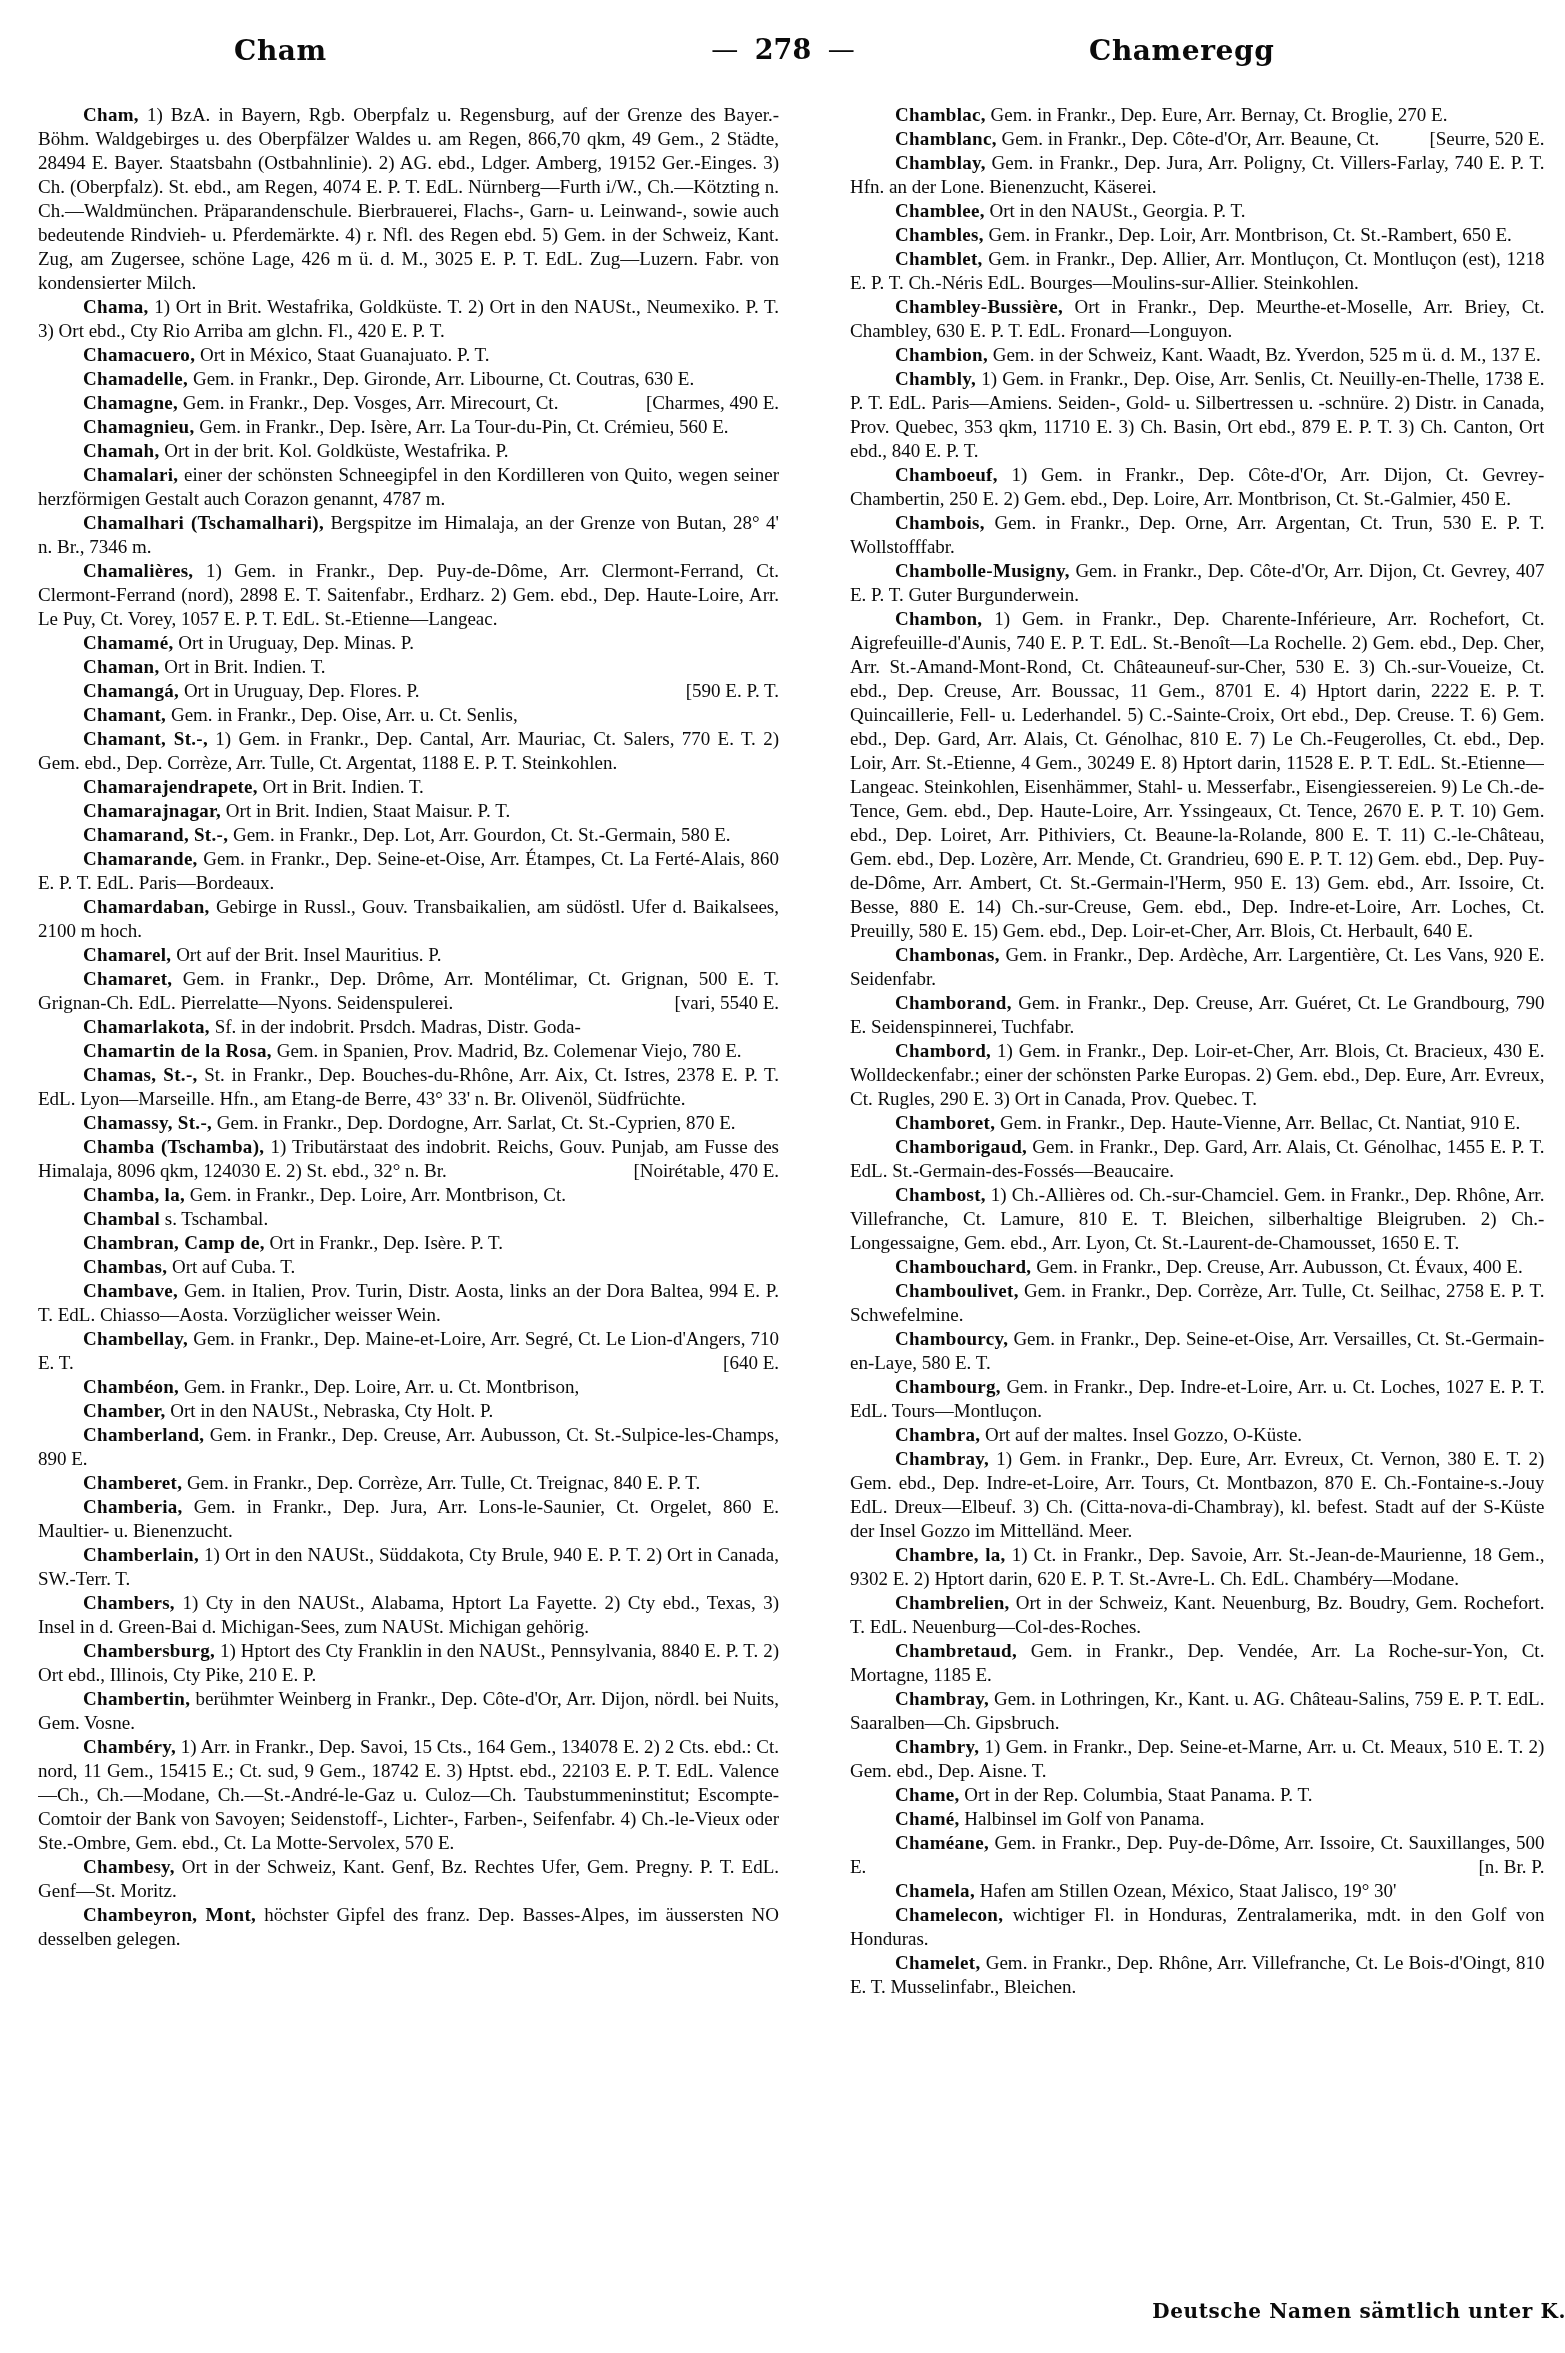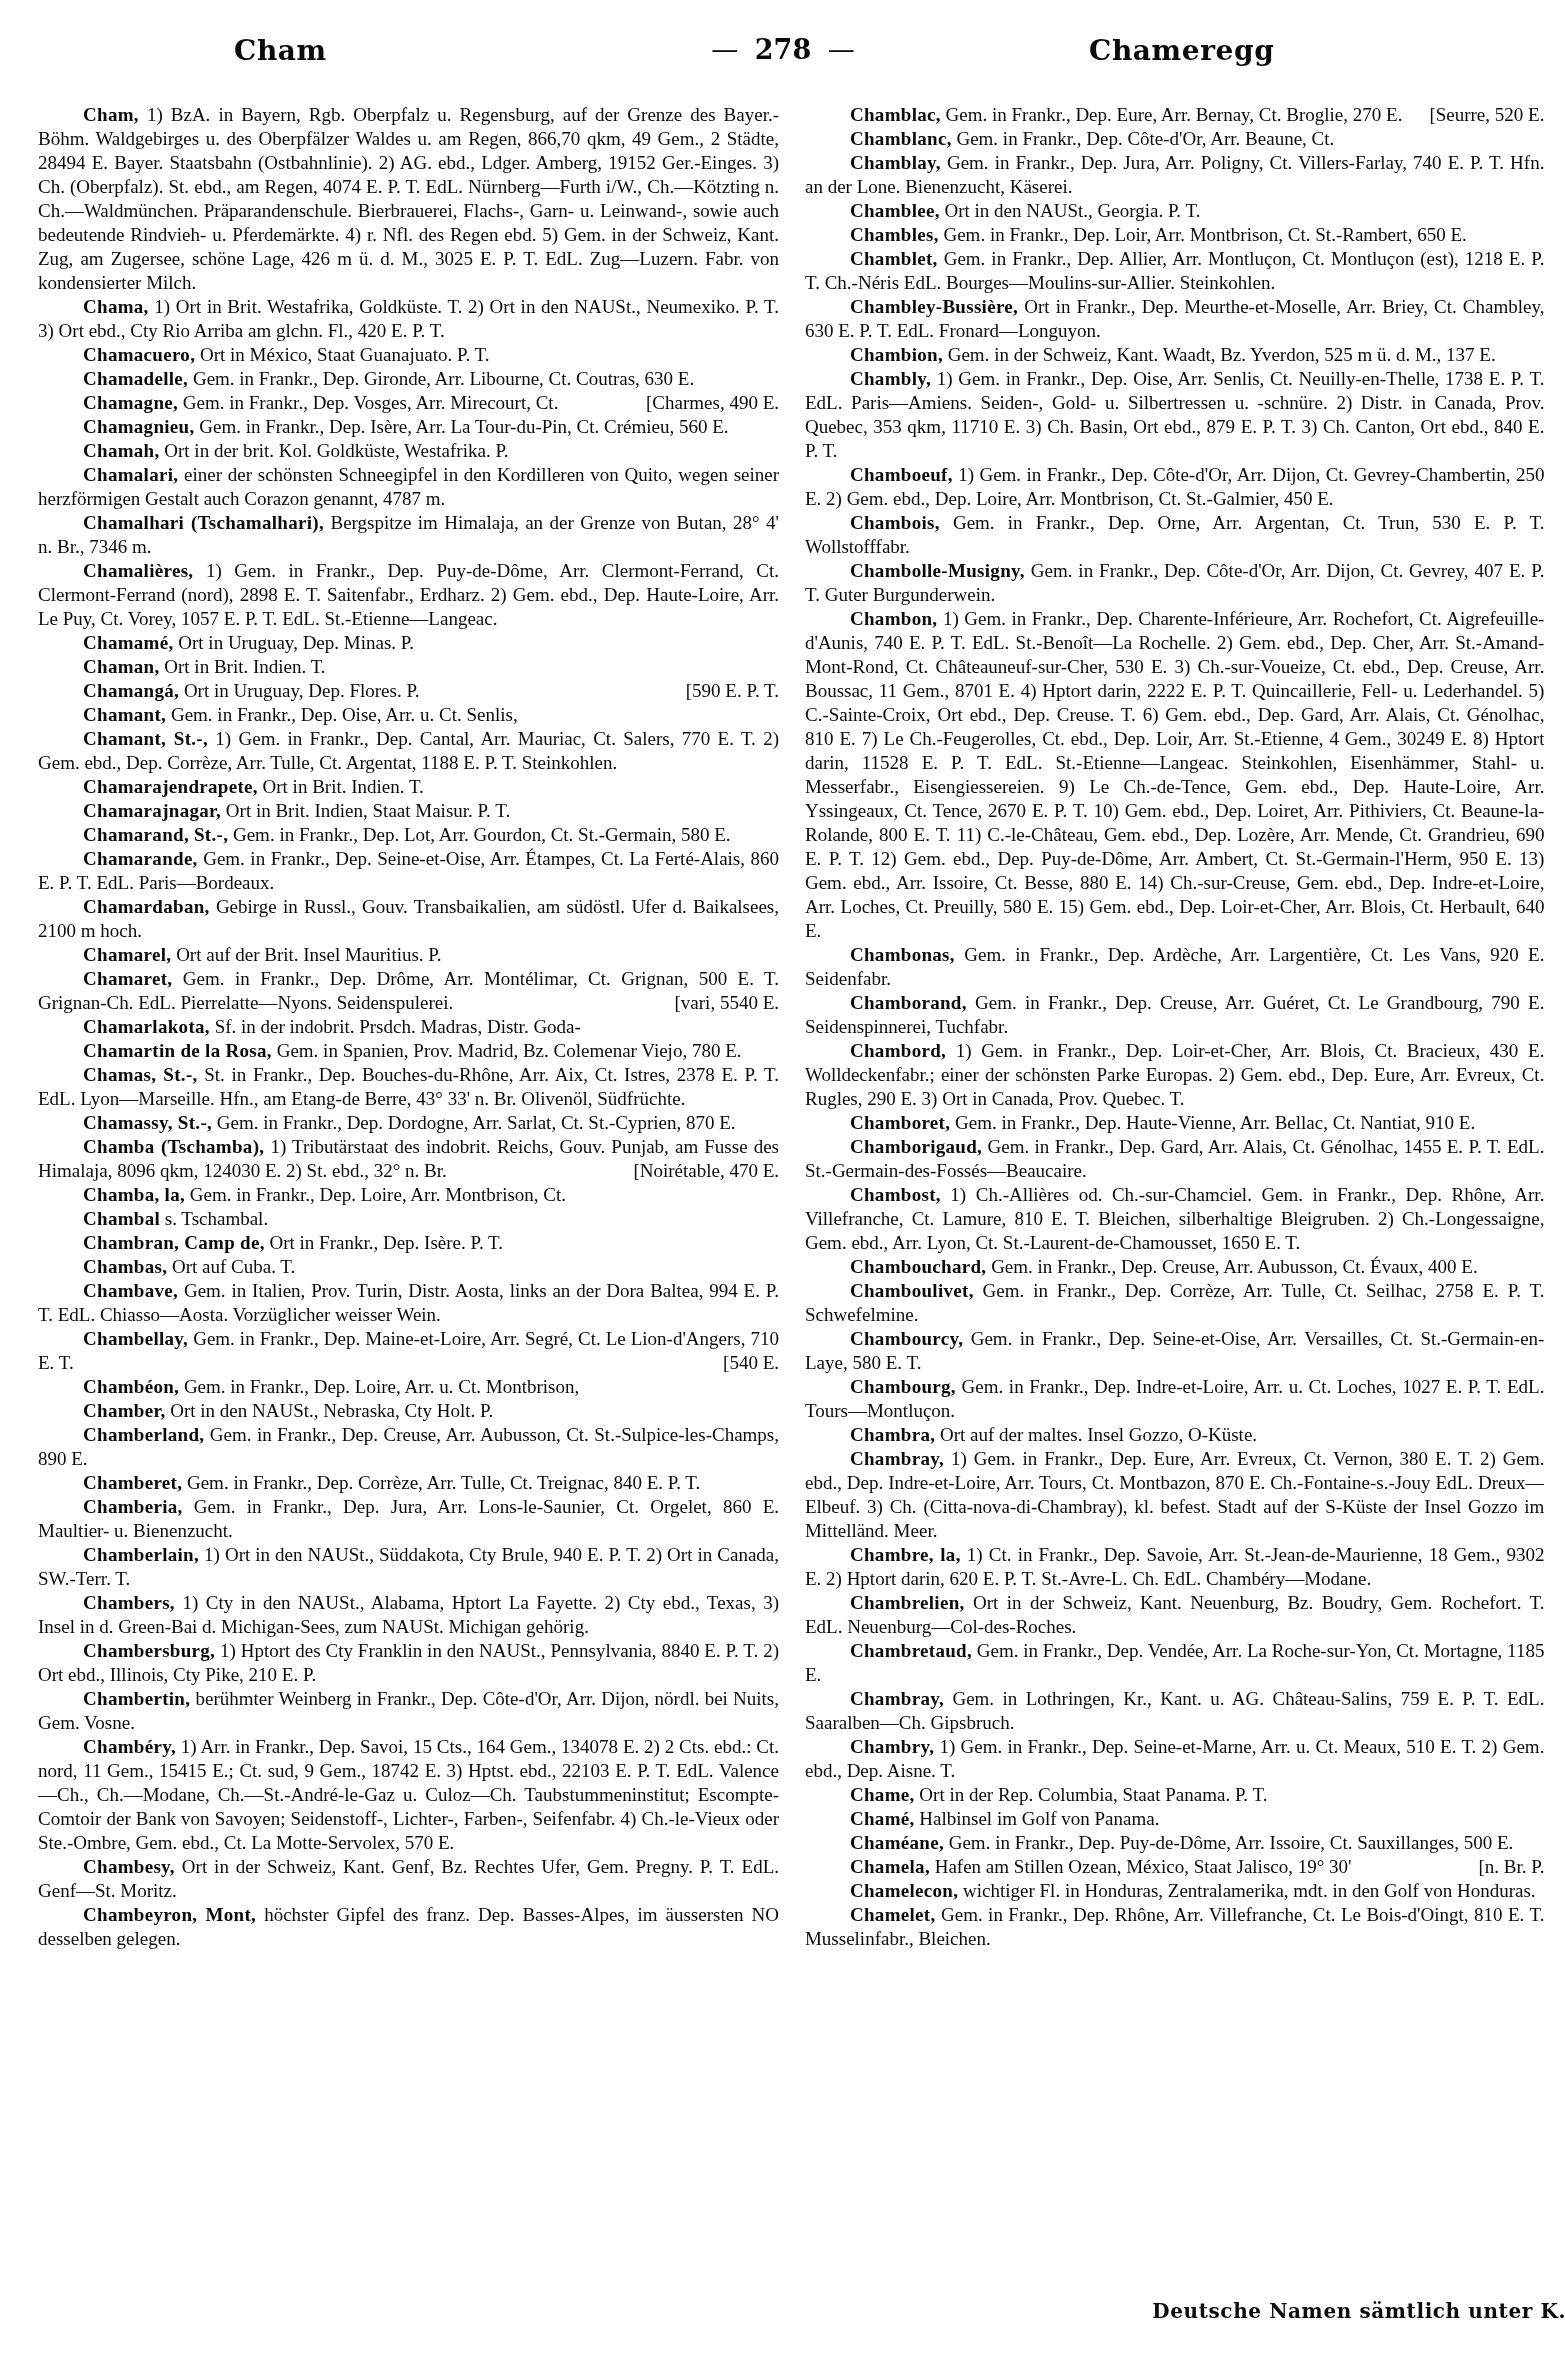--- a/index.html
+++ b/index.html
@@ -17,21 +17,21 @@
   .rh-center{position:absolute;left:0;width:100%;text-align:center;top:5.1px;font-size:27px;}
   .rh-center .dash{padding:0 16.5px;font-weight:normal;}
   .rh-right{position:absolute;left:1089px;top:5.1px;font-size:28px;letter-spacing:0.6px;}
   
   .cols{
     position:absolute;top:103px;left:38px;right:21.6px;bottom:83px;
     display:flex;align-items:flex-start;font-family:Liberation Serif, serif;
   }
   .col{width:741px;overflow:hidden;}
   .col-rule{width:1.9px;background:#151515;margin:3.8px 12.7px 19px 11.4px;}
-  .col-right{flex:1;}
+  .col-right{flex:1;margin-left:45px;}
   p.entry{
     margin:0;
     font-size:19px;
     line-height:24px;
     text-align:justify;
     text-indent:45px;
   }
   p.entry b.head{font-weight:700;letter-spacing:0.3px;}
   .catch{float:right;text-indent:0;}
   
@@ -78,21 +78,21 @@
         <p class="entry"><b class="head">Chamarlakota,</b> Sf. in der indobrit. Prsdch. Madras, Distr. Goda-</p>
         <p class="entry"><b class="head">Chamartin de la Rosa,</b> Gem. in Spanien, Prov. Madrid, Bz. Colemenar Viejo, 780 E.</p>
         <p class="entry"><b class="head">Chamas, St.-,</b> St. in Frankr., Dep. Bouches-du-Rhône, Arr. Aix, Ct. Istres, 2378 E. P. T. EdL. Lyon—Marseille. Hfn., am Etang-de Berre, 43° 33' n. Br. Olivenöl, Südfrüchte.</p>
         <p class="entry"><b class="head">Chamassy, St.-,</b> Gem. in Frankr., Dep. Dordogne, Arr. Sarlat, Ct. St.-Cyprien, 870 E.</p>
         <p class="entry"><b class="head">Chamba (Tschamba),</b> 1) Tributärstaat des indobrit. Reichs, Gouv. Punjab, am Fusse des Himalaja, 8096 qkm, 124030 E. 2) St. ebd., 32° n. Br.<span class="catch">[Noirétable, 470 E.</span></p>
         <p class="entry"><b class="head">Chamba, la,</b> Gem. in Frankr., Dep. Loire, Arr. Montbrison, Ct.</p>
         <p class="entry"><b class="head">Chambal</b> s. Tschambal.</p>
         <p class="entry"><b class="head">Chambran, Camp de,</b> Ort in Frankr., Dep. Isère. P. T.</p>
         <p class="entry"><b class="head">Chambas,</b> Ort auf Cuba. T.</p>
         <p class="entry"><b class="head">Chambave,</b> Gem. in Italien, Prov. Turin, Distr. Aosta, links an der Dora Baltea, 994 E. P. T. EdL. Chiasso—Aosta. Vorzüglicher weisser Wein.</p>
-        <p class="entry"><b class="head">Chambellay,</b> Gem. in Frankr., Dep. Maine-et-Loire, Arr. Segré, Ct. Le Lion-d'Angers, 710 E. T.<span class="catch">[540 E.</span></p>
+        <p class="entry"><b class="head">Chambellay,</b> Gem. in Frankr., Dep. Maine-et-Loire, Arr. Segré, Ct. Le Lion-d'Angers, 710 E. T.<span class="catch">[640 E.</span></p>
         <p class="entry"><b class="head">Chambéon,</b> Gem. in Frankr., Dep. Loire, Arr. u. Ct. Montbrison,</p>
         <p class="entry"><b class="head">Chamber,</b> Ort in den NAUSt., Nebraska, Cty Holt. P.</p>
         <p class="entry"><b class="head">Chamberland,</b> Gem. in Frankr., Dep. Creuse, Arr. Aubusson, Ct. St.-Sulpice-les-Champs, 890 E.</p>
         <p class="entry"><b class="head">Chamberet,</b> Gem. in Frankr., Dep. Corrèze, Arr. Tulle, Ct. Treignac, 840 E. P. T.</p>
         <p class="entry"><b class="head">Chamberia,</b> Gem. in Frankr., Dep. Jura, Arr. Lons-le-Saunier, Ct. Orgelet, 860 E. Maultier- u. Bienenzucht.</p>
         <p class="entry"><b class="head">Chamberlain,</b> 1) Ort in den NAUSt., Süddakota, Cty Brule, 940 E. P. T. 2) Ort in Canada, SW.-Terr. T.</p>
         <p class="entry"><b class="head">Chambers,</b> 1) Cty in den NAUSt., Alabama, Hptort La Fayette. 2) Cty ebd., Texas, 3) Insel in d. Green-Bai d. Michigan-Sees, zum NAUSt. Michigan gehörig.</p>
         <p class="entry"><b class="head">Chambersburg,</b> 1) Hptort des Cty Franklin in den NAUSt., Pennsylvania, 8840 E. P. T. 2) Ort ebd., Illinois, Cty Pike, 210 E. P.</p>
         <p class="entry"><b class="head">Chambertin,</b> berühmter Weinberg in Frankr., Dep. Côte-d'Or, Arr. Dijon, nördl. bei Nuits, Gem. Vosne.</p>
         <p class="entry"><b class="head">Chambéry,</b> 1) Arr. in Frankr., Dep. Savoi, 15 Cts., 164 Gem., 134078 E. 2) 2 Cts. ebd.: Ct. nord, 11 Gem., 15415 E.; Ct. sud, 9 Gem., 18742 E. 3) Hptst. ebd., 22103 E. P. T. EdL. Valence—Ch., Ch.—Modane, Ch.—St.-André-le-Gaz u. Culoz—Ch. Taubstummeninstitut; Escompte-Comtoir der Bank von Savoyen; Seidenstoff-, Lichter-, Farben-, Seifenfabr. 4) Ch.-le-Vieux oder Ste.-Ombre, Gem. ebd., Ct. La Motte-Servolex, 570 E.</p>

